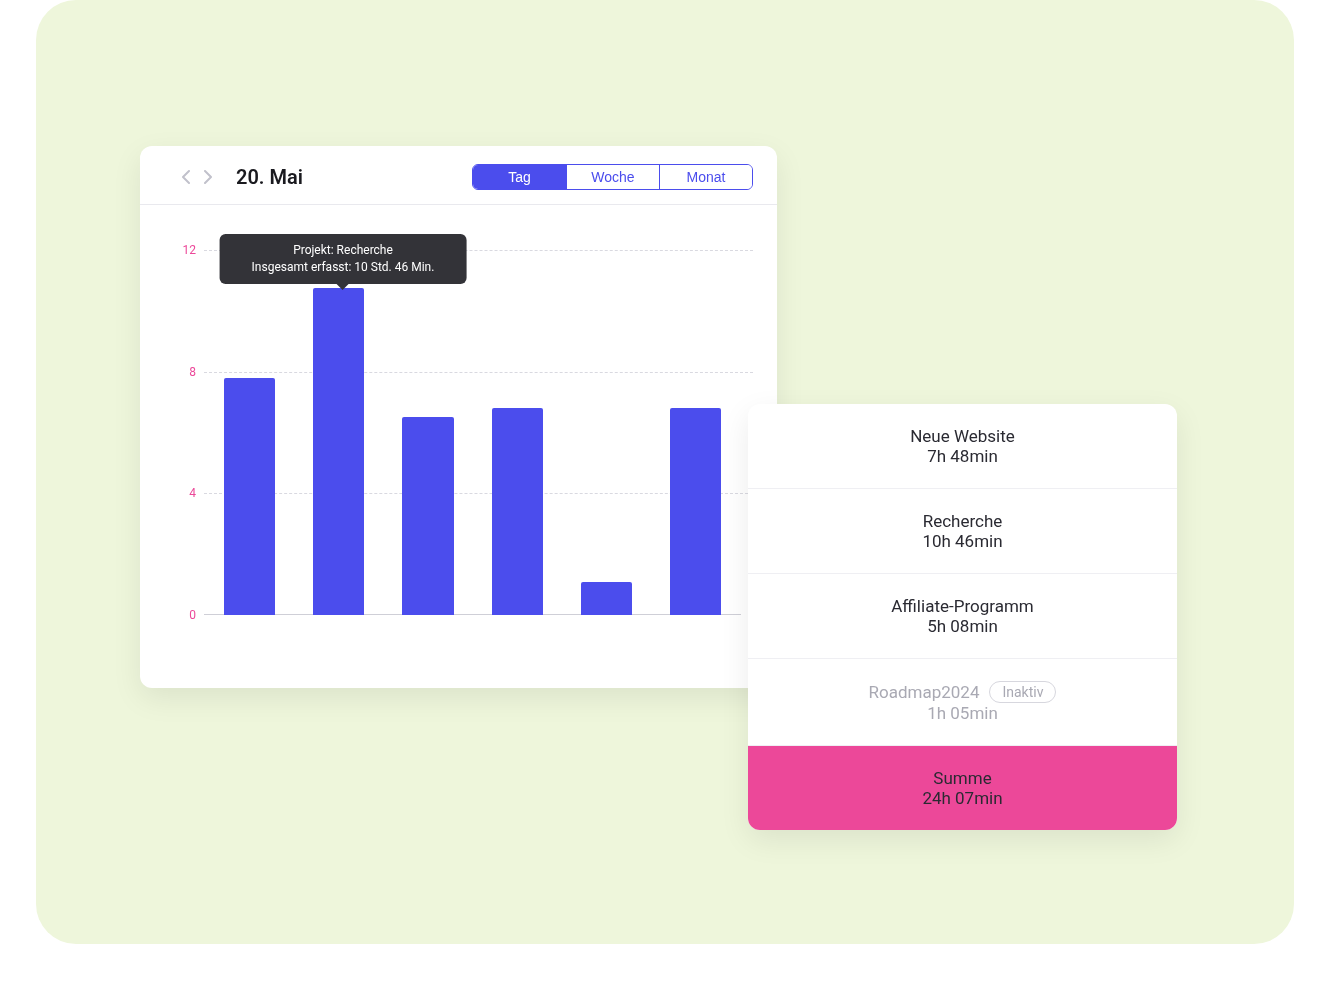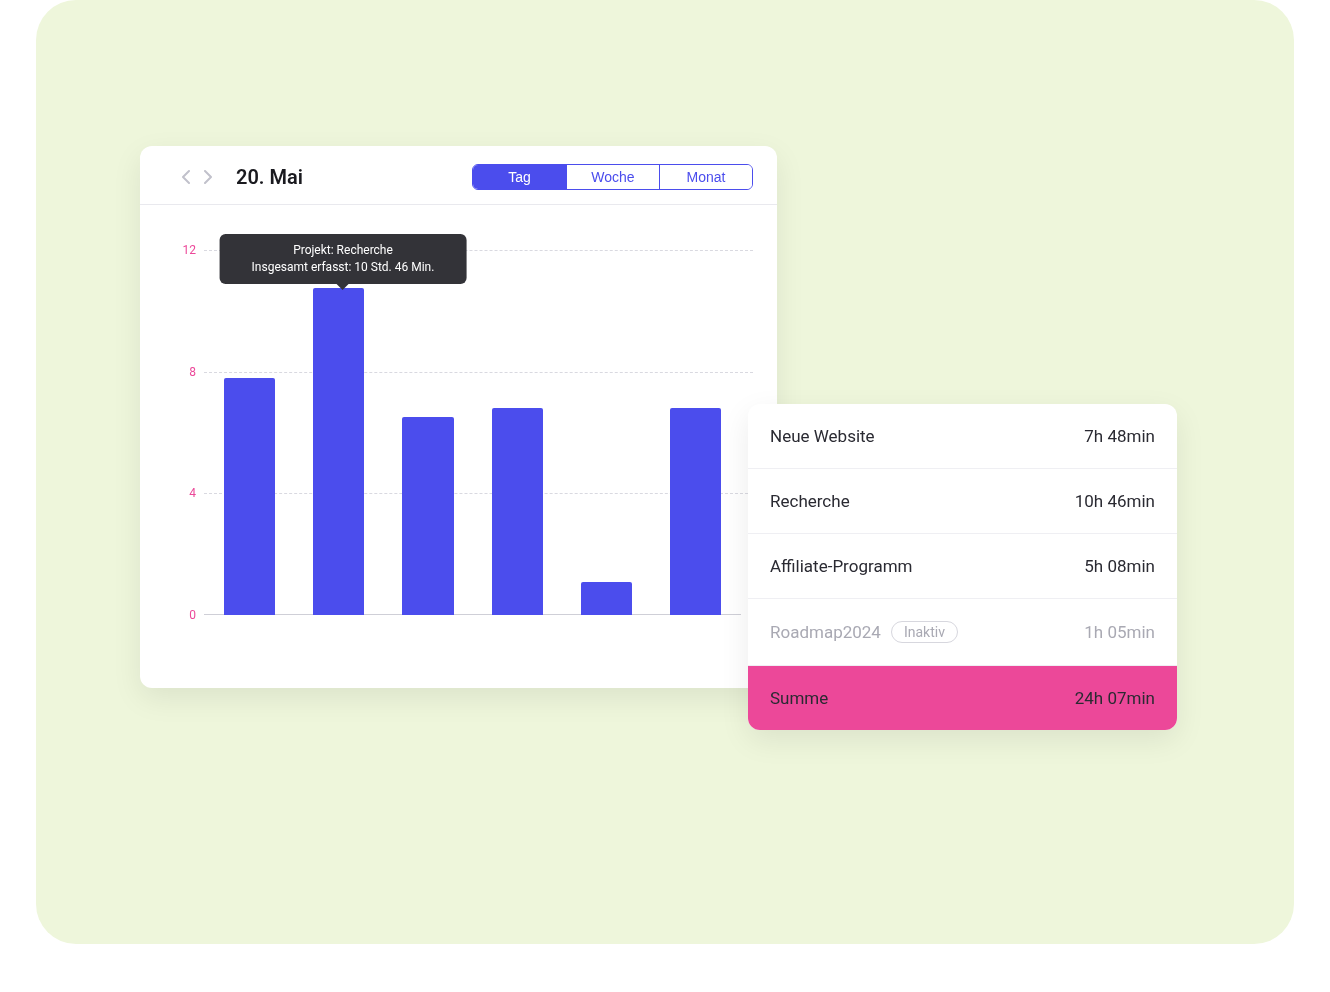--- a/index.html
+++ b/index.html
@@ -197,20 +197,21 @@
     .sort-icon .up { border-bottom: 4px solid #c1c1cb; }
     .sort-icon .down { border-top: 4px solid #c1c1cb; }
     .row {
       display: flex;
       justify-content: space-between;
       align-items: center;
       padding: 22px 22px;
       font-size: 17px;
       color: #2a2a32;
       border-bottom: 1px solid #efeff3;
+      flex-direction: column;
     }
     .row .name { display: flex; align-items: center; gap: 10px; }
     .row.inactive .name-text { color: #a9a9b3; }
     .row.inactive .value { color: #a9a9b3; }
     .badge {
       border: 1px solid #d7d7de;
       border-radius: 14px;
       padding: 2px 12px;
       font-size: 14px;
       color: #a9a9b3;

